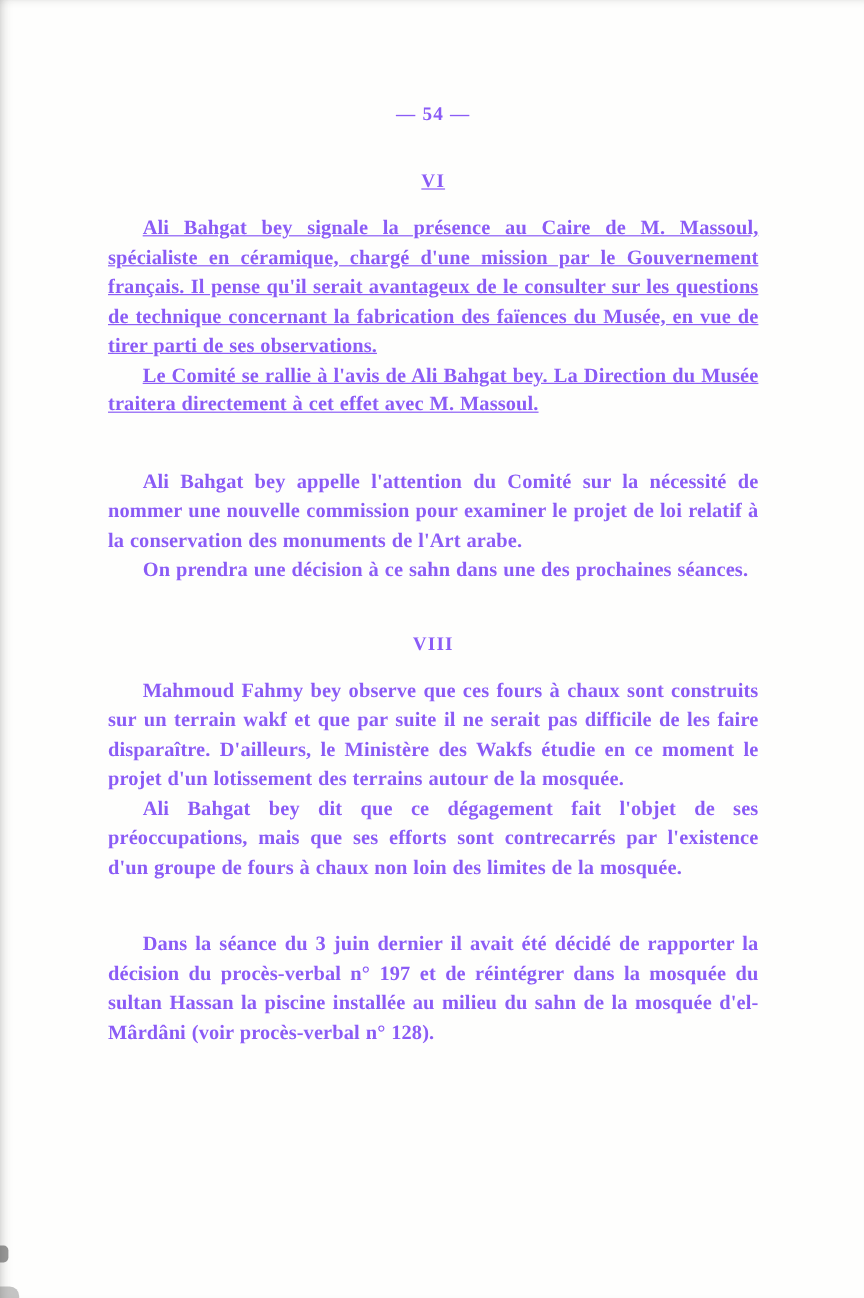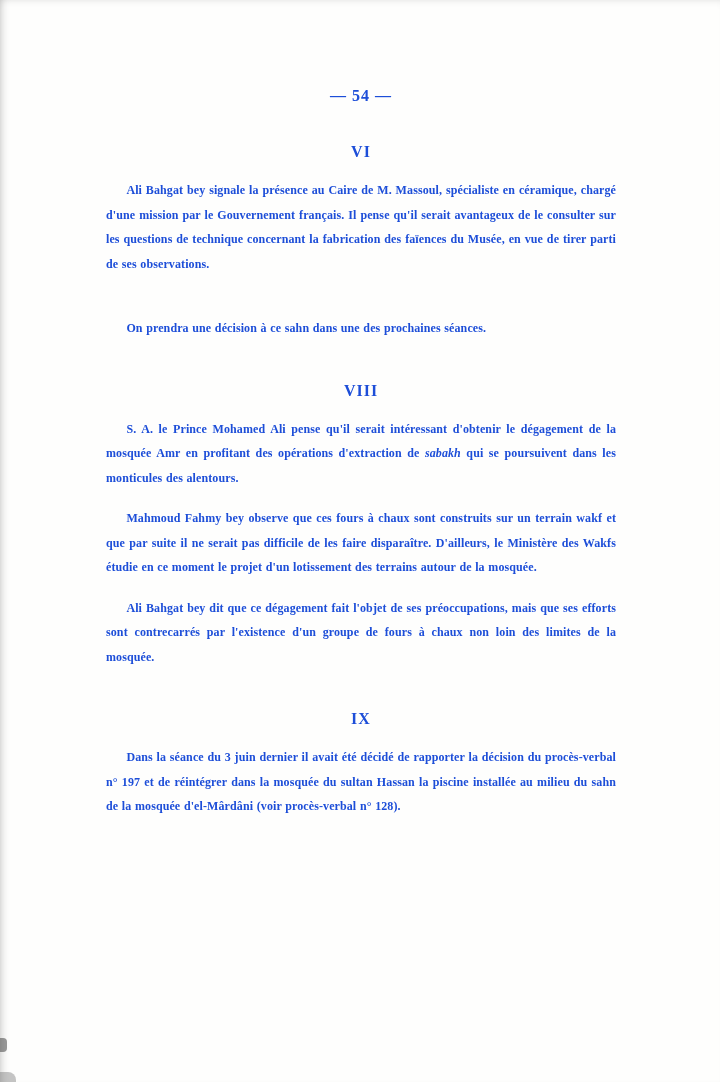--- a/index.html
+++ b/index.html
@@ -11,45 +11,45 @@
   .page {
     position: relative;
     width: 720px;
     height: 1082px;
     margin: 0 auto;
     background: #fefefd;
     box-sizing: border-box;
     padding: 86px 88px 0 90px;
     font-family: "Liberation Serif", "DejaVu Serif", serif;
     font-weight: 700;
-    color: #1d4ed8;
+    color: #8b5cf6;
     overflow: hidden;
     box-shadow: inset 8px 0 10px -8px rgba(60,60,60,0.35),
                 inset 0 6px 8px -7px rgba(60,60,60,0.18);
   }
   .page-number {
     text-align: center;
     font-size: 16px;
     letter-spacing: 1px;
     line-height: 20px;
   }
   .sections { display: block; }
   .section { margin-top: 40px; }
-  .section:first-child { margin-top: 36px; }
+  .section:first-child { margin-top: 36px; text-decoration: underline; }
   .section-heading {
     text-align: center;
     font-size: 16px;
     font-weight: 700;
     margin: 0 0 16px 0;
     letter-spacing: 1px;
     line-height: 20px;
   }
   .para {
-    margin: 16px;
-    font-size: 12px;
+    margin: 0;
+    font-size: 17px;
     line-height: 24.5px;
     text-align: justify;
     text-indent: 1.7em;
     letter-spacing: 0.1px;
     word-spacing: 0.5px;
   }
   .italic { font-style: italic; }
   
   .artifact-edge-mark {
     position: absolute;
@@ -73,31 +73,31 @@
 </head>
 <body>
 
 <main class="page">
   <div class="page-number">— 54 —</div>
 
   <div class="sections">
       <section class="section">
         <h2 class="section-heading">VI</h2>
         <p class="para"><span>Ali Bahgat bey signale la présence au Caire de M. Massoul, spécialiste en céramique, chargé d'une mission par le Gouvernement français. Il pense qu'il serait avantageux de le consulter sur les questions de technique concernant la fabrication des faïences du Musée, en vue de tirer parti de ses observations.</span></p>
+        <p class="para"><span>Le Comité se rallie à l'avis de Ali Bahgat bey. La Direction du Musée traitera directement à cet effet avec M. Massoul.</span></p>
       </section>
       <section class="section">
+        <p class="para"><span>Ali Bahgat bey appelle l'attention du Comité sur la nécessité de nommer une nouvelle commission pour examiner le projet de loi relatif à la conservation des monuments de l'Art arabe.</span></p>
         <p class="para"><span>On prendra une décision à ce sahn dans une des prochaines séances.</span></p>
       </section>
       <section class="section">
         <h2 class="section-heading">VIII</h2>
-        <p class="para"><span>S. A. le Prince Mohamed Ali pense qu'il serait intéressant d'obtenir le dégagement de la mosquée Amr en profitant des opérations d'extraction de </span><span class="italic">sabakh</span><span> qui se poursuivent dans les monticules des alentours.</span></p>
         <p class="para"><span>Mahmoud Fahmy bey observe que ces fours à chaux sont construits sur un terrain wakf et que par suite il ne serait pas difficile de les faire disparaître. D'ailleurs, le Ministère des Wakfs étudie en ce moment le projet d'un lotissement des terrains autour de la mosquée.</span></p>
         <p class="para"><span>Ali Bahgat bey dit que ce dégagement fait l'objet de ses préoccupations, mais que ses efforts sont contrecarrés par l'existence d'un groupe de fours à chaux non loin des limites de la mosquée.</span></p>
       </section>
       <section class="section">
-        <h2 class="section-heading">IX</h2>
         <p class="para"><span>Dans la séance du 3 juin dernier il avait été décidé de rapporter la décision du procès-verbal n° 197 et de réintégrer dans la mosquée du sultan Hassan la piscine installée au milieu du sahn de la mosquée d'el-Mârdâni (voir procès-verbal n° 128).</span></p>
       </section>
     </div>
 
   <div class="artifact-edge-mark"></div>
   <div class="artifact-corner"></div>
 </main>
 
 </body></html>

